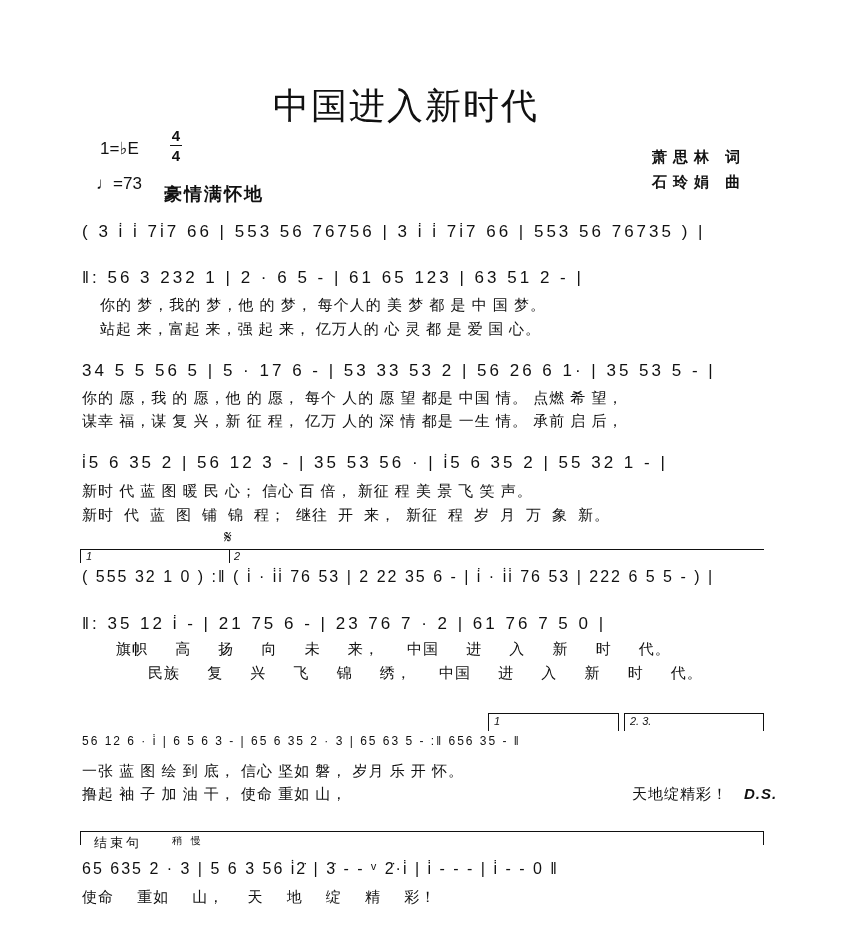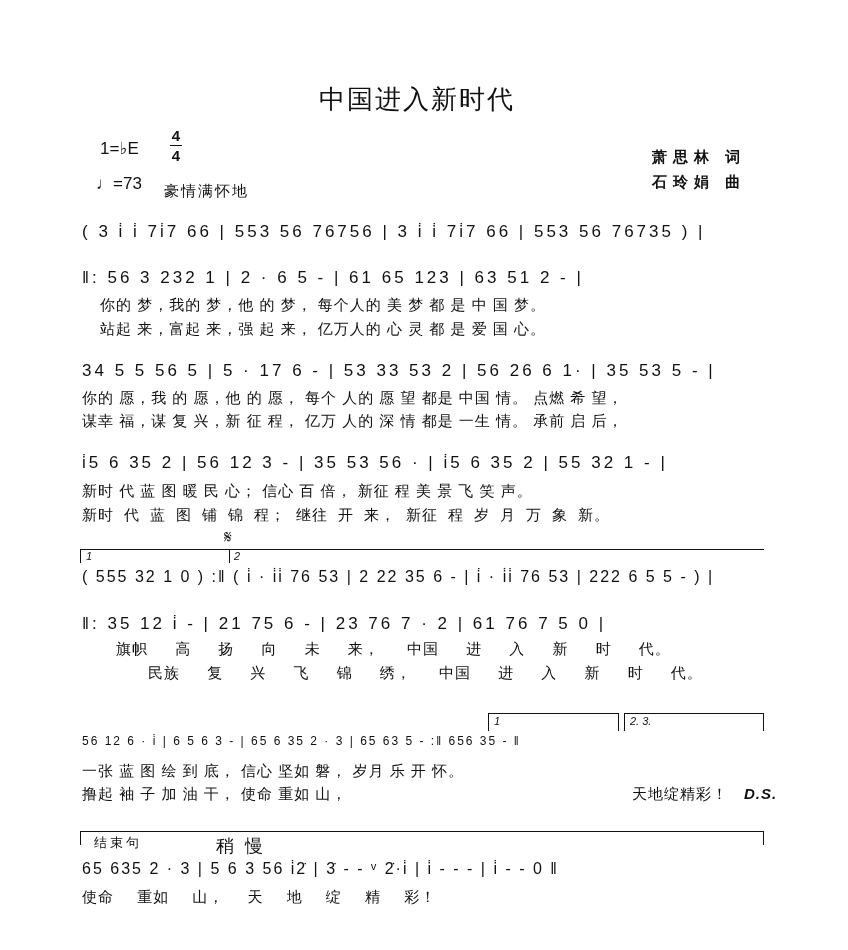--- a/index.html
+++ b/index.html
@@ -1,22 +1,22 @@
 <!DOCTYPE html>
 <html><head>
 <meta charset="utf-8">
 <style>
   html, body { margin: 0; padding: 0; background: #ffffff; }
   body { width: 848px; height: 950px; position: relative; overflow: hidden;
          font-family: "Liberation Sans", "DejaVu Sans", sans-serif; color: #111; }
   .abs { position: absolute; }
-  .title { left: 11px; width: 812px; top: 82px; text-align: center;
-           font-family: "DejaVu Serif", "Liberation Serif", serif; font-size: 26px; letter-spacing: 2px; }
+  .title { left: 0; width: 812px; top: 82px; text-align: center;
+           font-family: "DejaVu Serif", "Liberation Serif", serif; font-size: 36px; letter-spacing: 2px; }
   .meta { font-size: 17px; }
-  .tempo-word { font-size: 15px; font-weight: normal; letter-spacing: 2px; }
+  .tempo-word { font-size: 18px; font-weight: bold; letter-spacing: 2px; }
   .credit { font-size: 15px; font-weight: bold; letter-spacing: 6px; }
   .lyric { position: absolute; font-size: 15px; white-space: pre; letter-spacing: 1px; }
   .hr-line { position: absolute; height: 1px; background: #111; }
   .vr-line { position: absolute; width: 1px; background: #111; }
   .ital { font-style: italic; }
 </style>
 </head>
 <body>
 
 <div class="abs title">中国进入新时代</div>
@@ -28,21 +28,21 @@
 </div>
 <div class="abs meta" style="left:96px;top:174px;font-size:17px;">♩=73</div>
 <div class="abs tempo-word" style="left:164px;top:182px;">豪情满怀地</div>
 <div class="abs credit" style="left:652px;top:148px;">萧思林 词</div>
 <div class="abs credit" style="left:652px;top:173px;">石玲娟 曲</div>
 
 <div class="abs" style="left:82px;top:222px;font-size:17px;letter-spacing:3px;white-space:pre;">( 3 i̇ i̇ 7i̇7 66 | 553 56 76756 | 3 i̇ i̇ 7i̇7 66 | 553 56 76735 ) |</div>
 
 <div class="abs" style="left:82px;top:268px;font-size:17px;letter-spacing:3px;white-space:pre;">‖: 56 3 232 1 | 2 · 6 5 - | 61 65 123 | 63 51 2 - |</div>
 <div class="abs lyric" style="left:100px;top:296px;">你的 梦，我的 梦，他 的 梦， 每个人的 美 梦 都 是 中 国 梦。</div>
-<div class="abs lyric" style="left:100px;top:320px;">站起 来，富起 来，强 起 来， 亿万人的 心 灵 都 是 爱 国 心。</div>
+<div class="abs lyric" style="left:100px;top:320px;font-family:Liberation Serif, serif;">站起 来，富起 来，强 起 来， 亿万人的 心 灵 都 是 爱 国 心。</div>
 
 <div class="abs" style="left:82px;top:361px;font-size:17px;letter-spacing:3px;white-space:pre;">34 5 5 56 5 | 5 · 17 6 - | 53 33 53 2 | 56 26 6 1· | 35 53 5 - |</div>
 <div class="abs lyric" style="left:82px;top:389px;">你的 愿，我 的 愿，他 的 愿， 每个 人的 愿 望 都是 中国 情。 点燃 希 望，</div>
 <div class="abs lyric" style="left:82px;top:412px;">谋幸 福，谋 复 兴，新 征 程， 亿万 人的 深 情 都是 一生 情。 承前 启 后，</div>
 
 <div class="abs" style="left:82px;top:453px;font-size:17px;letter-spacing:3px;white-space:pre;">i̇5 6 35 2 | 56 12 3 - | 35 53 56 · | i̇5 6 35 2 | 55 32 1 - |</div>
 <div class="abs lyric" style="left:82px;top:482px;">新时 代 蓝 图 暖 民 心； 信心 百 倍， 新征 程 美 景 飞 笑 声。</div>
 <div class="abs lyric" style="left:82px;top:506px;font-family:Liberation Mono, monospace;">新时 代 蓝 图 铺 锦 程； 继往 开 来， 新征 程 岁 月 万 象 新。</div>
 
 <div class="hr-line" style="left:80px;top:549px;width:684px;"></div>
@@ -68,15 +68,15 @@
 <div class="abs" style="left:82px;top:734px;font-size:12px;letter-spacing:2px;white-space:pre;">56 12 6 · i̇ | 6 5 6 3 - | 65 6 35 2 · 3 | 65 63 5 - :‖ 656 35 - ‖</div>
 <div class="abs lyric" style="left:82px;top:762px;">一张 蓝 图 绘 到 底， 信心 坚如 磐， 岁月 乐 开 怀。</div>
 <div class="abs lyric" style="left:82px;top:785px;">撸起 袖 子 加 油 干， 使命 重如 山，</div>
 <div class="abs lyric" style="left:632px;top:785px;">天地绽精彩！</div>
 <div class="abs lyric ital" style="left:744px;top:785px;font-weight:bold;">D.S.</div>
 
 <div class="hr-line" style="left:80px;top:831px;width:684px;"></div>
 <div class="vr-line" style="left:80px;top:831px;height:14px;"></div>
 <div class="vr-line" style="left:763px;top:831px;height:14px;"></div>
 <div class="abs" style="left:94px;top:834px;font-size:13px;letter-spacing:3px;">结束句</div>
-<div class="abs" style="left:172px;top:834px;font-size:18px;letter-spacing:3px;margin-left:44px;">稍 慢</div>
+<div class="abs" style="left:172px;top:834px;font-size:10px;letter-spacing:3px;">稍 慢</div>
 <div class="abs" style="left:82px;top:860px;font-size:16px;letter-spacing:2px;white-space:pre;">65 635 2 · 3 | 5 6 3 56 i̇2̇ | 3̇ - - ᵛ 2̇·i̇ | i̇ - - - | i̇ - - 0 ‖</div>
 <div class="abs lyric" style="left:82px;top:888px;word-spacing:18px;">使命 重如 山， 天 地 绽 精 彩！</div>
 
 </body></html>

